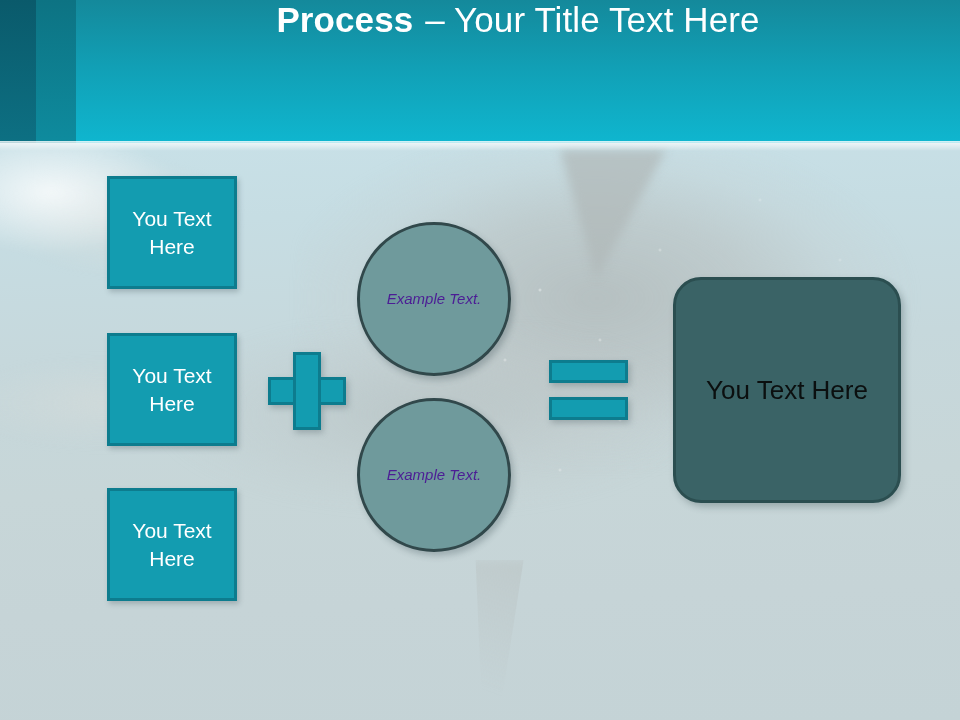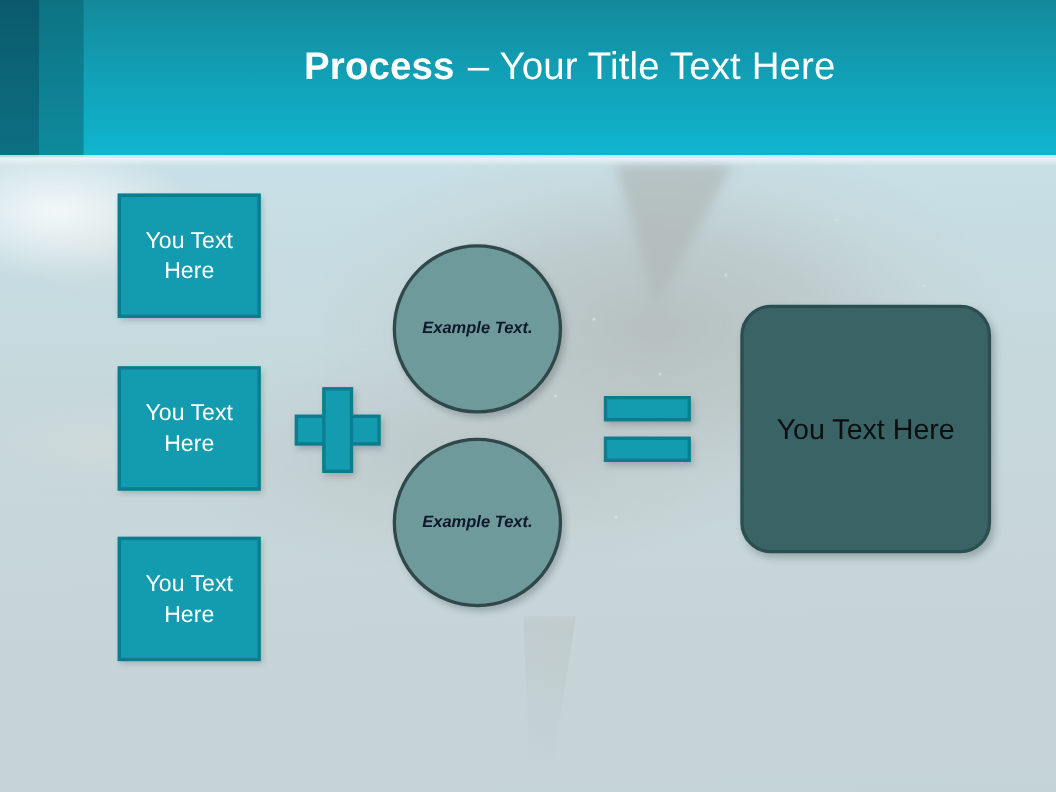--- a/index.html
+++ b/index.html
@@ -119,21 +119,21 @@
   .hdr-band-dark {
     position:absolute; left:0; top:0; width:36px; height:143px;
     background:linear-gradient(180deg, #0a5a6b 0%, #0d7083 100%);
   }
   .hdr-band-mid {
     position:absolute; left:36px; top:0; width:40px; height:143px;
     background:linear-gradient(180deg, #0d7383 0%, #0e8b9e 100%);
   }
   #title {
     position:absolute; left:76px; top:0; right:0; height:143px;
-    display:flex; align-items:center; justify-content:center;
+    display:flex; align-items:flex-start; justify-content:center;
     color:#ffffff;
     font-size:35px;
     letter-spacing:.1px;
     white-space:nowrap;
     padding-bottom:22px;
   }
   #title .t-bold { font-weight:bold; }
   #title .t-light { font-weight:400;margin-left:12px; }
 
   
@@ -161,23 +161,23 @@
   #inbox-2 { left:107px; top:333px; }
   #inbox-3 { left:107px; top:488px; }
 
   .circle {
     width:154px; height:154px;
     border-radius:50%;
     background:#6f9a9c;
     border:3px solid #31484b;
     display:flex; align-items:center; justify-content:center;
     text-align:center;
-    color:#0f172a;
+    color:#4c1d95;
     font-size:15px;
-    font-weight:bold;
+    font-weight:normal;
     font-style:italic;
     line-height:1.42;
     box-shadow:3px 4px 6px rgba(60,80,85,.3);
   }
   #circle-1 { left:357px; top:222px; }
   #circle-2 { left:357px; top:398px; }
 
   
   #plus-icon {
     left:268px; top:352px; width:78px; height:78px;

